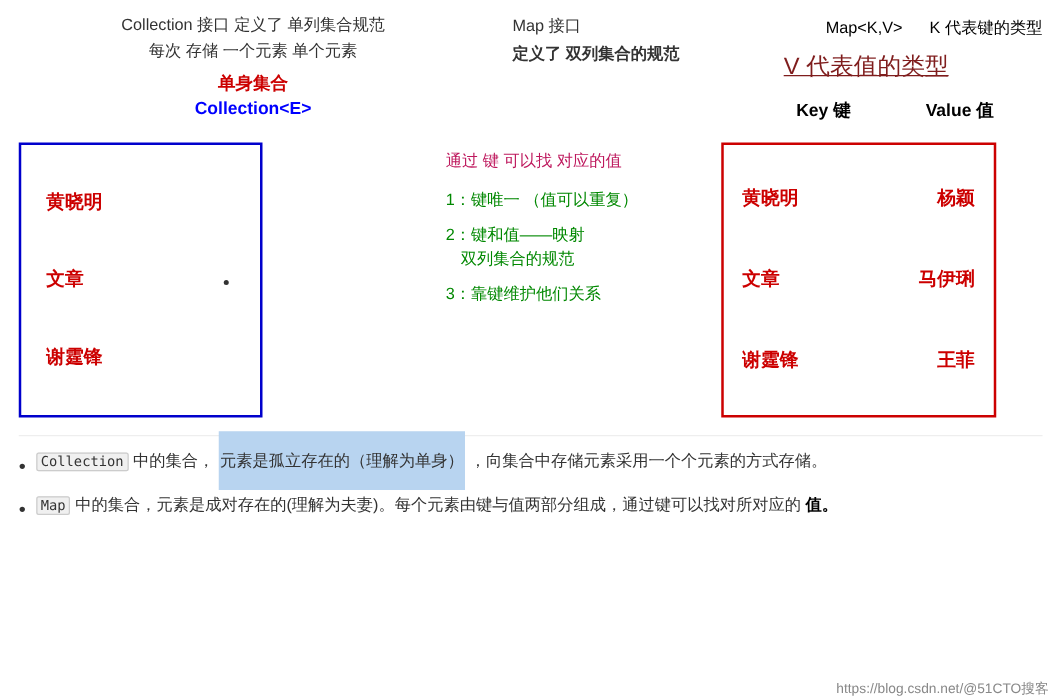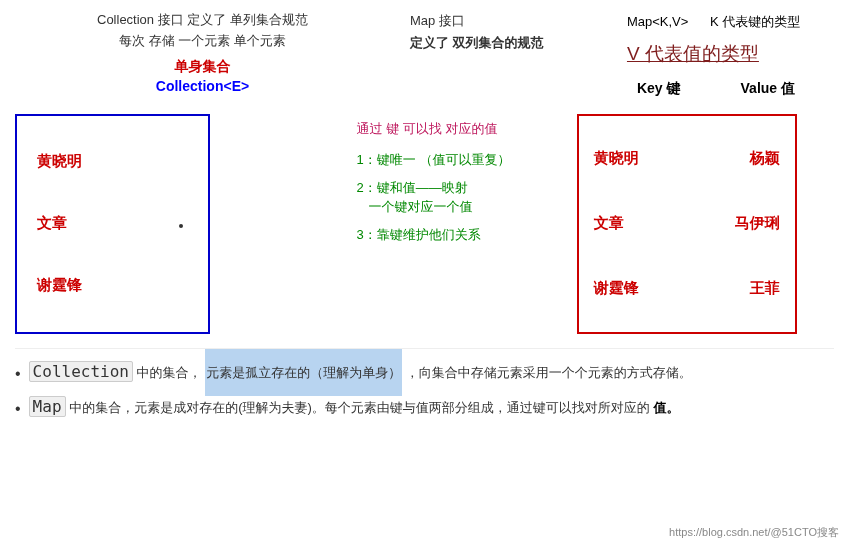--- a/index.html
+++ b/index.html
@@ -165,35 +165,35 @@
       flex-shrink: 0;
     }
     .bullet-text {
       flex: 1;
     }
     .code-inline {
       background: #f0f0f0;
       border: 1px solid #ccc;
       padding: 0 3px;
       font-family: monospace;
-      font-size: 16px;
+      font-size: 11px;
       border-radius: 2px;
       text-align: center;
     }
     .highlight-yellow {
       background: #b8d4f0;
       padding: 16px 1px;
     }
     .bold-black {
       font-weight: bold;
       color: #000;
     }
     .footer-url {
       position: absolute;
-      bottom: 18px;
+      bottom: 0;
       right: 10px;
       font-size: 11px;
       color: #888;
     }
   </style>
 </head>
 <body>
 
 <div class="page-wrapper">
 
@@ -213,21 +213,21 @@
     <div class="right-col">
       <div style="display:flex; gap:10px; align-items:flex-start;">
         <div style="flex:1;">
           <div style="font-size:13px; color:#333; line-height:1.7;">
             <span>Map 接口</span>
           </div>
           <div style="font-size:13px; color:#333; line-height:1.7;font-weight:bold;">
             <span>定义了 双列集合的规范</span>
           </div>
         </div>
-        <div style="flex:1; padding-top:0;">
+        <div style="flex:1; padding-top:0;text-align:right;">
           <div style="font-size:13px; color:#000; line-height:1.8;">
             <span>Map&lt;K,V&gt;</span>
             &nbsp;&nbsp;&nbsp;&nbsp;
             <span>K 代表键的类型</span>
           </div>
           <div style="display:flex; align-items:center; gap:20px; line-height:1.8; margin-top:4px;">
             <span style="color:#7f1d1d; font-size:19px;text-decoration:underline;">V 代表值的类型</span>
           </div>
           <div class="key-value-header">
             <span>Key  键</span>
@@ -247,21 +247,21 @@
         <div class="blue-box-item">谢霆锋</div>
         <div class="blue-box-dot"></div>
       </div>
     </div>
 
     <div class="middle-notes">
       <div class="note-main" style="color:#be185d; margin-bottom:12px;">通过 键 可以找 对应的值</div>
       <div class="note-item">1：键唯一  （值可以重复）</div>
       <div class="note-item">
         <div>2：键和值——映射</div>
-        <div style="padding-left:12px;">一个键对应一个值</div>
+        <div style="padding-left:12px;">双列集合的规范</div>
       </div>
       <div class="note-item">3：靠键维护他们关系</div>
     </div>
 
     <div class="right-diagram">
       <div class="red-box">
         <div class="red-box-row">
           <span class="red-box-key">黄晓明</span>
           <span class="red-box-value">杨颖</span>
         </div>

